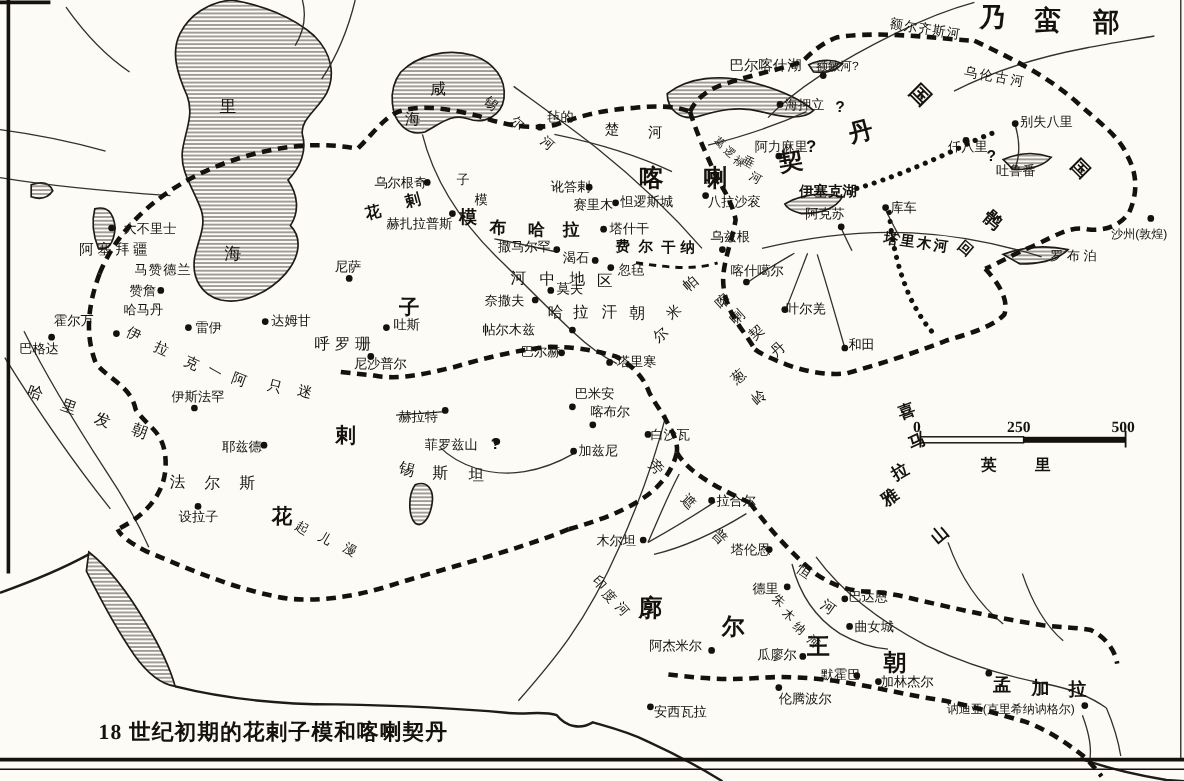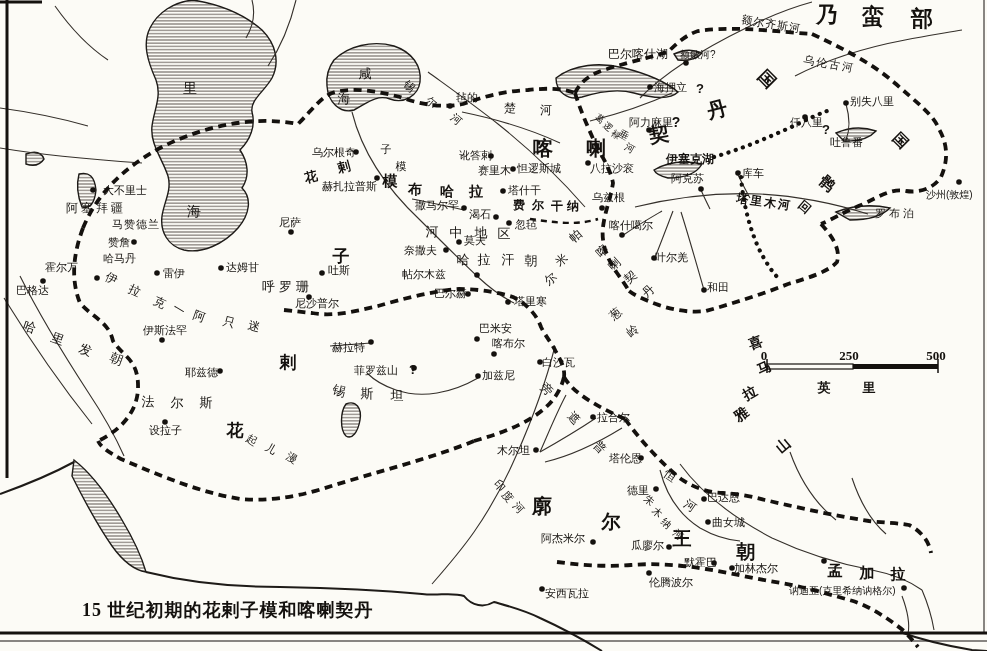--- a/index.html
+++ b/index.html
@@ -326,14 +326,14 @@
       <text x="742" y="177" font-size="11" font-family="&quot;Liberation Sans&quot;,sans-serif">库车</text>
       <text x="609" y="229" font-size="11" font-family="&quot;Liberation Sans&quot;,sans-serif">喀什噶尔</text>
       <text x="655" y="261" font-size="11" font-family="&quot;Liberation Sans&quot;,sans-serif">叶尔羌</text>
       <text x="707" y="291" font-size="11" font-family="&quot;Liberation Sans&quot;,sans-serif">和田</text>
       <text x="790" y="126" font-size="11" font-family="&quot;Liberation Sans&quot;,sans-serif">仟八里</text>
       <text x="830" y="146" font-size="11" font-family="&quot;Liberation Sans&quot;,sans-serif">吐鲁番</text>
       <text x="850" y="105" font-size="11" font-family="&quot;Liberation Sans&quot;,sans-serif">别失八里</text>
       <text x="654" y="91" font-size="11" font-family="&quot;Liberation Sans&quot;,sans-serif">海押立</text>
       <text x="629" y="126" font-size="11" font-family="&quot;Liberation Sans&quot;,sans-serif">阿力麻里</text>
     </svg>
-  <div id="map-title">15 世纪初期的花剌子模和喀喇契丹</div>
+  <div id="map-title">18 世纪初期的花剌子模和喀喇契丹</div>
 </div>
 
 </body></html>

